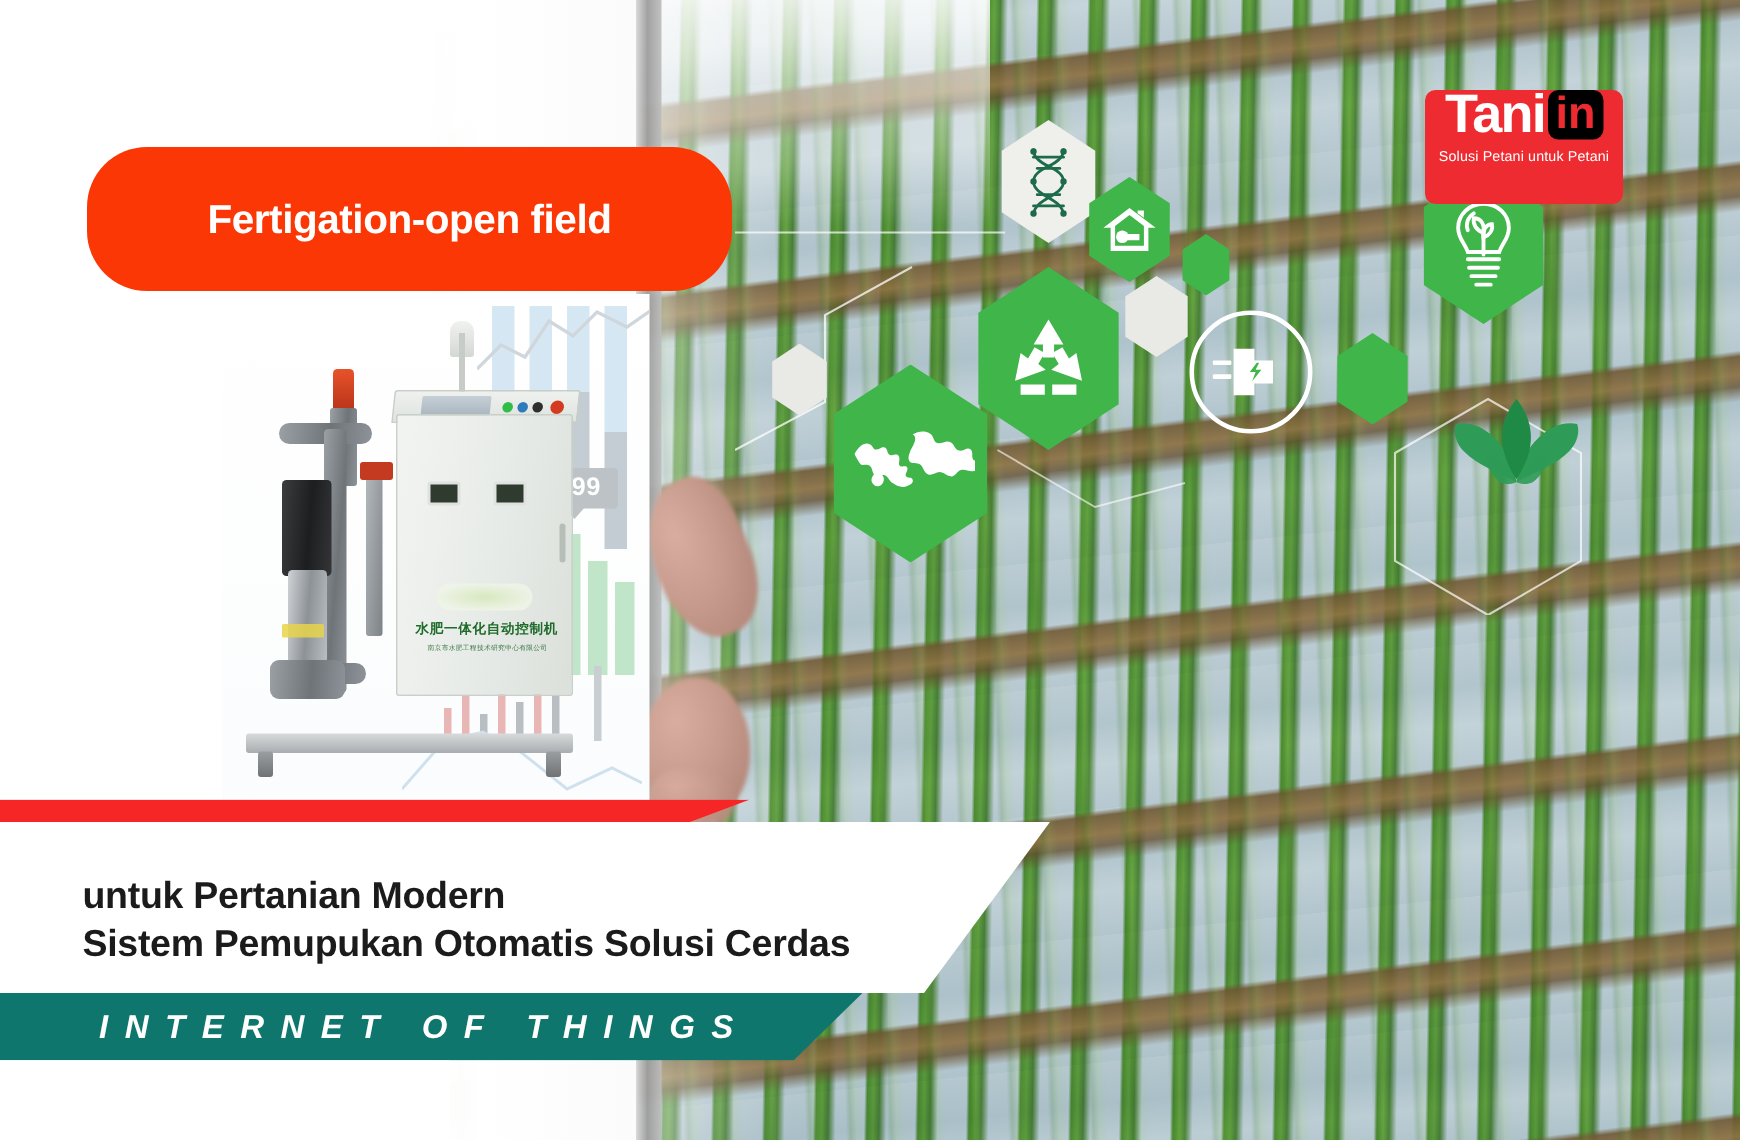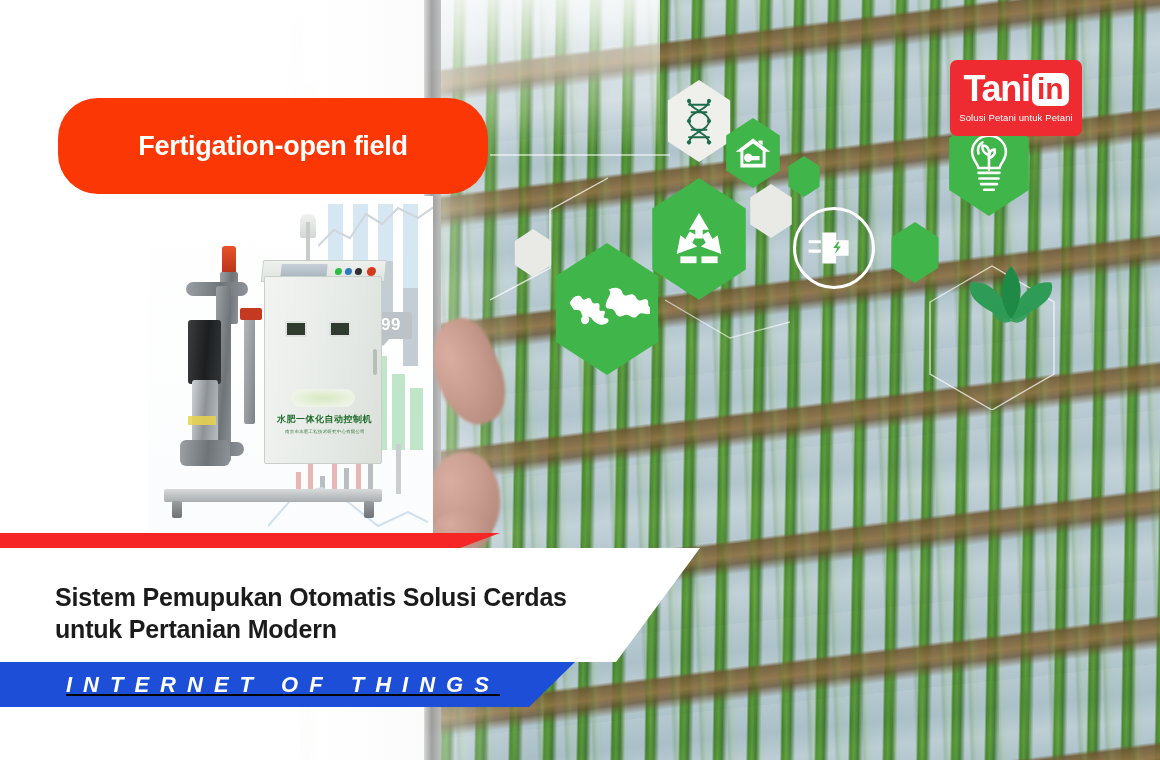--- a/index.html
+++ b/index.html
@@ -154,26 +154,26 @@
   .hex {
     position:absolute;
     clip-path:polygon(50% 0%, 93.3% 25%, 93.3% 75%, 50% 100%, 6.7% 75%, 6.7% 25%);
     display:flex; align-items:center; justify-content:center;
   }
 
   
   .logo {
     position:absolute; left:950px; top:60px; width:132px; height:76px;
     background:#ee2b31; border-radius:7px;
-    display:flex; flex-direction:column; align-items:center; justify-content:center;
+    display:flex; flex-direction:column; align-items:center; 
   }
   .logo-row { display:flex; align-items:center; gap:1px; margin-top:-2px; }
   .logo-tani { color:#ffffff; font-size:36px; font-weight:700; letter-spacing:-1.2px;
                line-height:1; font-family:"Liberation Sans", sans-serif; }
-  .logo-in-box { background:#ffffff; border-radius:7px; padding:1px 5px 2px; margin-left:1px; }
+  .logo-in-box { background:#000000; border-radius:7px; padding:1px 5px 2px; margin-left:1px; }
   .logo-in { color:#ee2b31; font-size:30px; font-weight:700; line-height:1;
              font-family:"Liberation Sans", sans-serif; }
   .logo-tag { color:#ffffff; font-size:9.5px; margin-top:5px; letter-spacing:.1px;
               font-family:"Liberation Sans", sans-serif; }
 
   
   .title-pill {
     position:absolute; left:58px; top:98px; width:430px; height:96px;
     background:#fb3706; border-radius:40px;
     display:flex; align-items:center; justify-content:center;
@@ -195,23 +195,23 @@
     background:#ffffff;
     clip-path:polygon(0 0, 100% 0, 88% 100%, 0 100%);
   }
   .headline {
     position:absolute; left:55px; top:581px; width:580px;
     color:#1b1b1b; font-size:25px; font-weight:700; line-height:1.28;
     letter-spacing:-.2px; font-family:"Liberation Sans", sans-serif;
   }
   .red-strip-bottom {
     position:absolute; left:0; top:662px; width:575px; height:45px;
-    background:#1d4ed8;
+    background:#0f766e;
     clip-path:polygon(0 0, 100% 0, 92% 100%, 0 100%);
-    display:flex; align-items:center;text-decoration:underline;
+    display:flex; align-items:center;
   }
   .iot-text {
     color:#ffffff; font-size:22px; font-style:italic; font-weight:700;
     letter-spacing:11px; margin-left:66px;
     font-family:"Liberation Sans", sans-serif;
   }
   .bottom-white {
     position:absolute; left:0; top:707px; width:300px; height:53px; background:#ffffff;
   }
 </style>
@@ -418,21 +418,21 @@
     <div class="logo-tag">Solusi Petani untuk Petani</div>
   </div>
 
   <div class="title-pill">
     <span class="title-text">Fertigation-open field</span>
   </div>
 
   <div class="red-strip-top"></div>
   <div class="white-panel"></div>
   <div class="headline">
+    <div>untuk Pertanian Modern</div>
     <div>Sistem Pemupukan Otomatis Solusi Cerdas</div>
-    <div>untuk Pertanian Modern</div>
   </div>
   <div class="red-strip-bottom">
     <span class="iot-text">INTERNET OF THINGS</span>
   </div>
   <div class="bottom-white"></div>
 
 </div>
 
 </body></html>

